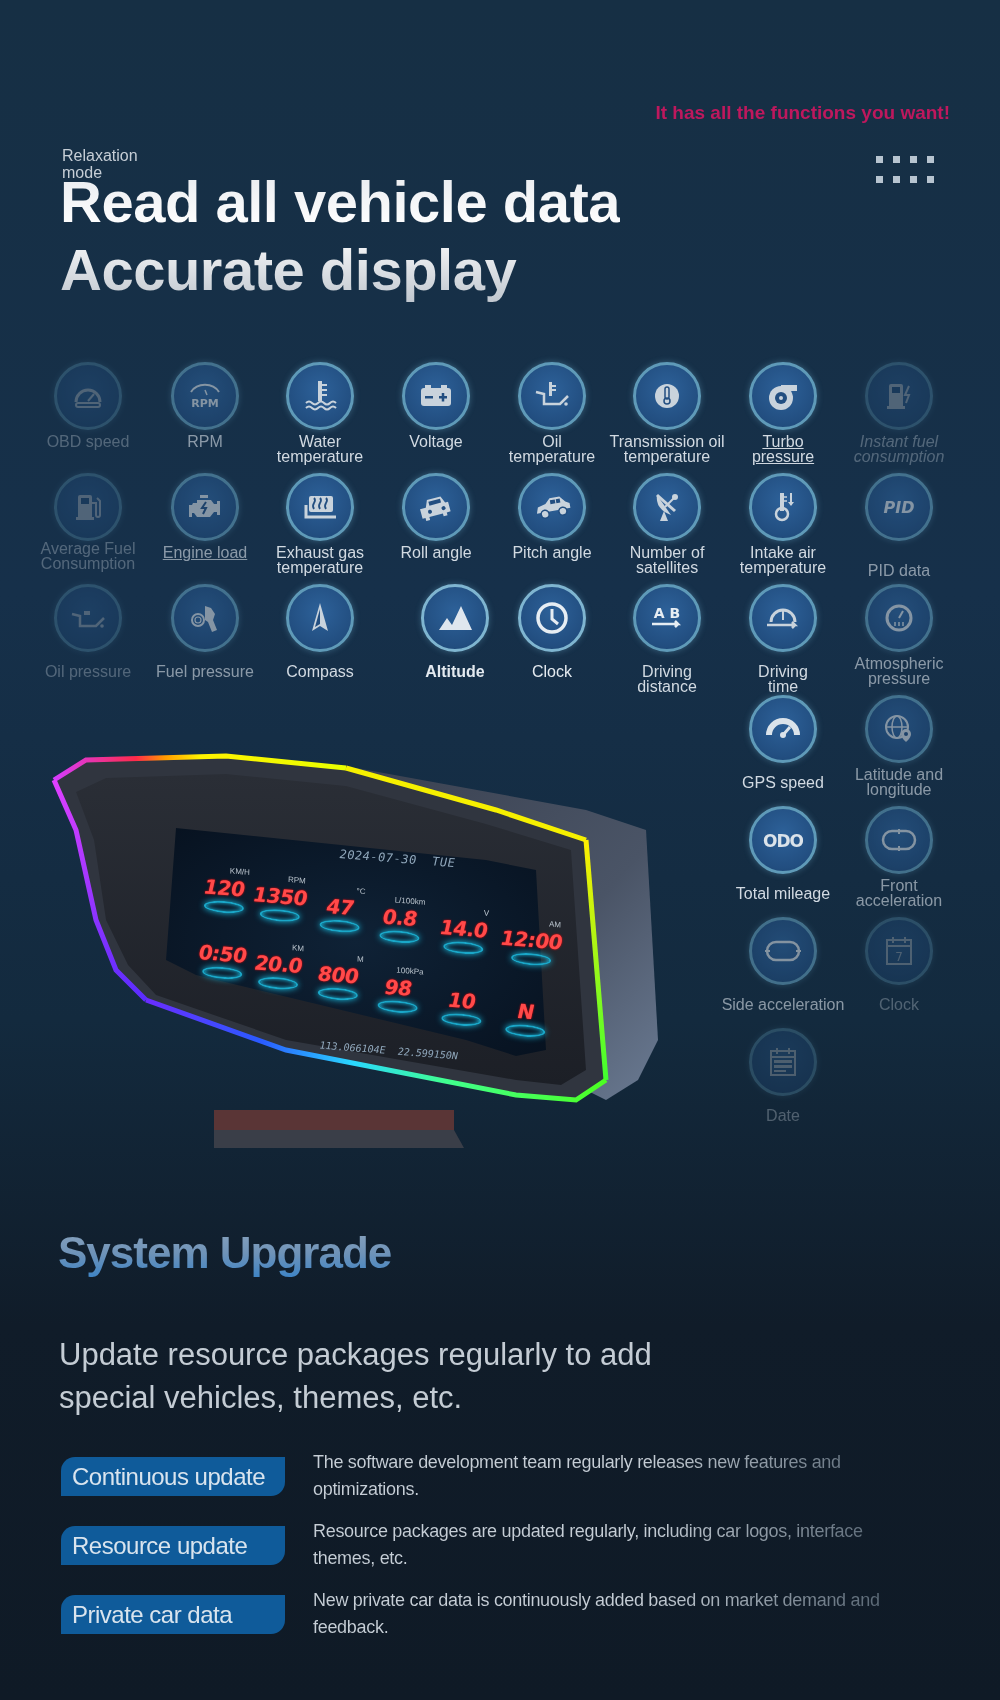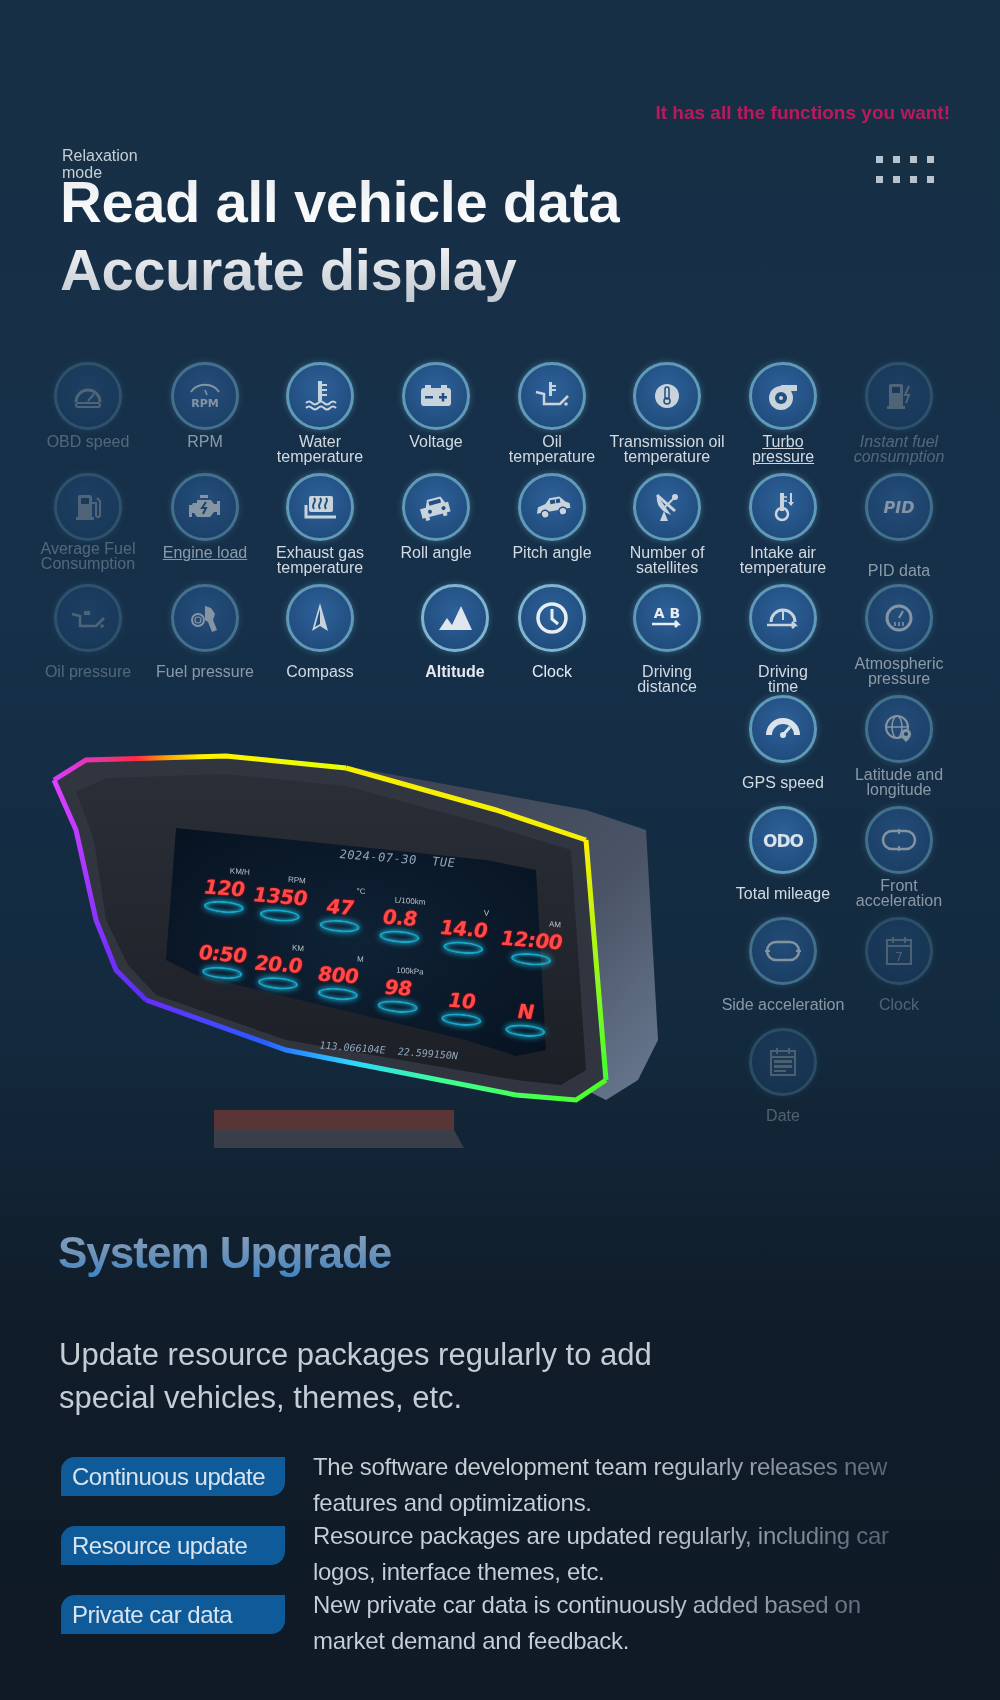--- a/index.html
+++ b/index.html
@@ -100,21 +100,21 @@
   }
   .feat-row { position: absolute; left: 61px; width: 900px; height: 60px; }
   .badge {
     position: absolute; left: 0; top: 8px; width: 224px; height: 39px;
     background: #0f5b9a; border-radius: 14px 0 14px 0;
     color: #d9e4ee; font-size: 24px; line-height: 39px; padding-left: 11px;
     letter-spacing: -0.5px;
   }
   .desc {
     position: absolute; left: 252px; top: 0; width: 600px;
-    font-size: 24px; line-height: 36px; letter-spacing: -0.3px;
+    font-size: 18px; line-height: 27px; letter-spacing: -0.3px;
     background: linear-gradient(90deg, #c6ced6 0%, #c6ced6 55%, #4b5a68 100%);
     -webkit-background-clip: text; background-clip: text; color: transparent;
   }
 </style>
 </head>
 <body>
 
 <div class="page">
 
   <div class="mode-label">Relaxation mode</div>

